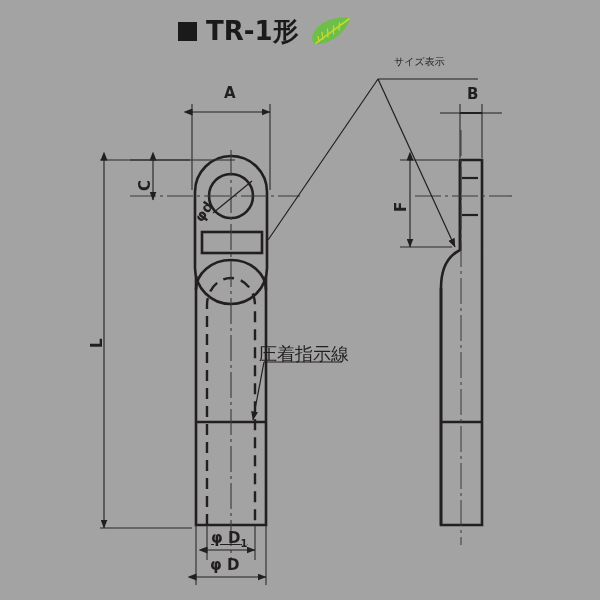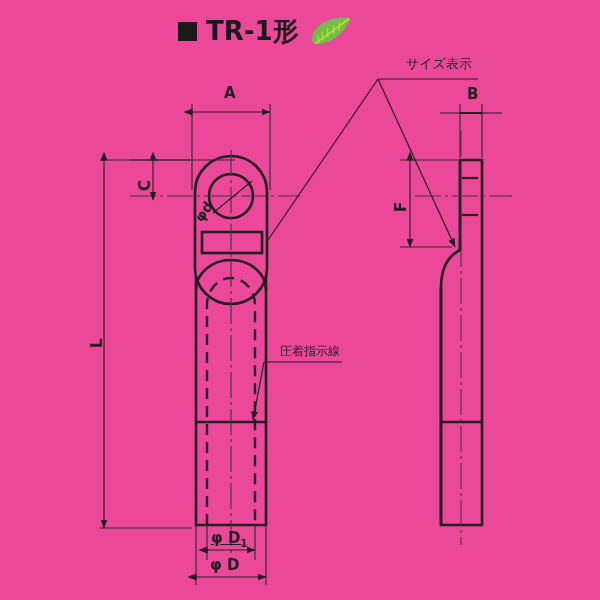--- a/index.html
+++ b/index.html
@@ -7,21 +7,21 @@
     padding: 0;
     background: #ffffff;
   }
   body {
     font-family: "Liberation Sans", "DejaVu Sans", sans-serif;
   }
   #stage {
     position: relative;
     width: 600px;
     height: 600px;
-    background: #ec4899;
+    background: #a3a3a3;
     overflow: hidden;
   }
   #drawing {
     position: absolute;
     left: 0;
     top: 0;
     width: 600px;
     height: 600px;
   }
   .title-row {
@@ -223,17 +223,17 @@
   <div class="lbl dim-lbl" style="left:467px; top:87px;">B</div>
 
   <div class="lbl dim-lbl rot90" style="left:394px; top:212px;">F</div>
 
   <div class="lbl dim-lbl" style="left:211px; top:531px;text-decoration:underline;">
     <span>φ D</span><span class="sub">1</span>
   </div>
 
   <div class="lbl dim-lbl" style="left:210px; top:558px;">φ D</div>
 
-  <div class="lbl jp-lbl" style="left:394px; top:57px; font-size:13px;margin-left:12px;">サイズ表示</div>
-
-  <div class="lbl jp-lbl" style="left:280px; top:345px; font-size:12px;">圧着指示線</div>
+  <div class="lbl jp-lbl" style="left:394px; top:57px; font-size:10px;">サイズ表示</div>
+
+  <div class="lbl jp-lbl" style="left:259px; top:345px; font-size:18px;">圧着指示線</div>
 
 </div>
 
 </body></html>

